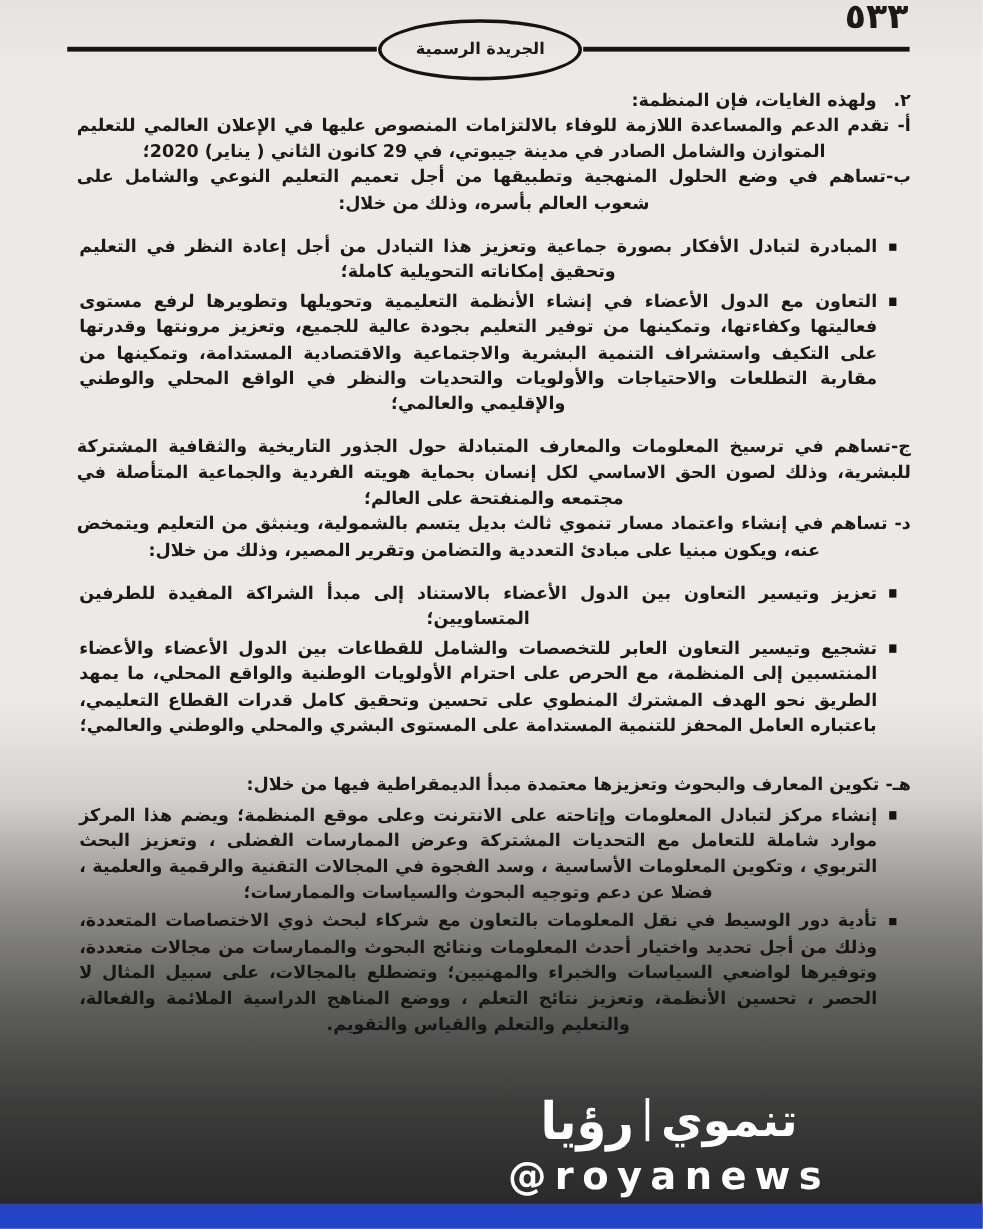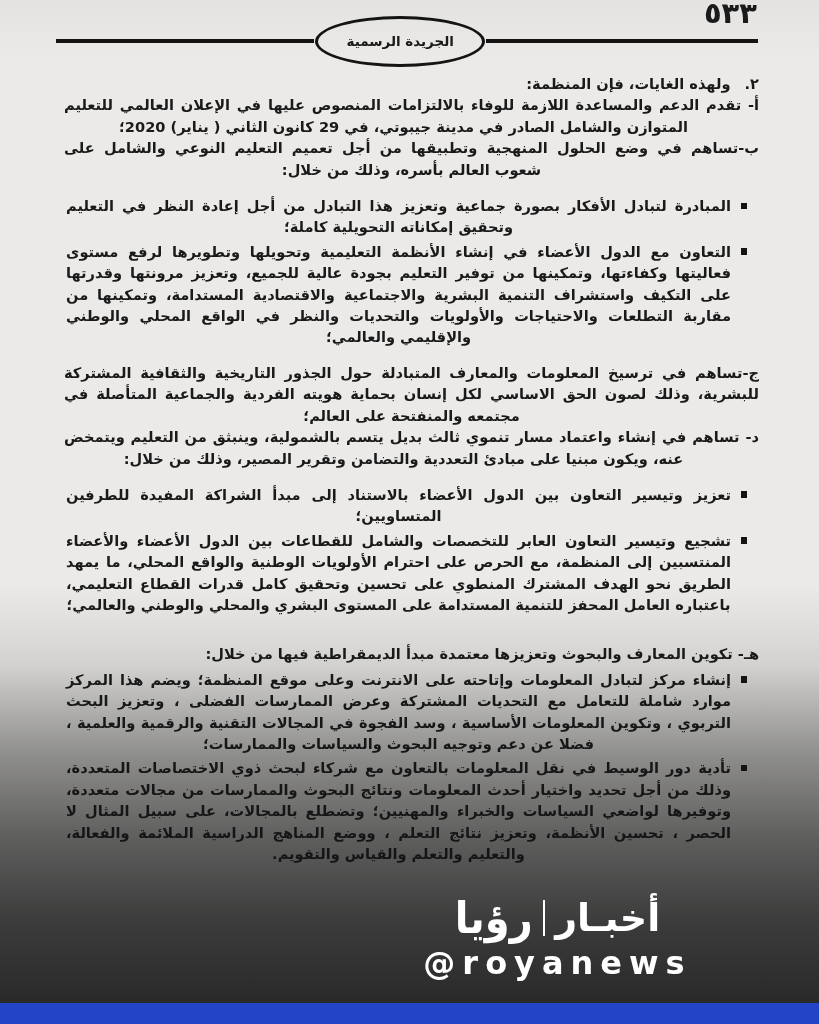--- a/index.html
+++ b/index.html
@@ -70,21 +70,21 @@
       rgba(18,18,18,0.80) 90%,
       rgba(16,16,16,0.90) 100%);
   }
   
   .watermark{
     position:absolute;z-index:6;top:898px;left:0;right:0;
     display:flex;flex-direction:column;align-items:center;
     transform:translateX(148px);
     color:#ffffff;pointer-events:none;
   }
-  .wm-logo{display:flex;align-items:center;direction:ltr;gap:10px;}
+  .wm-logo{display:flex;direction:ltr;gap:10px;margin-top:17px;}
   .wm-roya{
     font-size:40px;font-weight:bold;line-height:1;
     transform:scaleY(1.08);
   }
   .wm-sep{width:2.5px;height:36px;background:#ffffff;}
   .wm-akhbar{font-size:38px;font-weight:bold;line-height:1;}
   .wm-handle{
     margin-top:6px;
     font-size:32px;font-weight:bold;letter-spacing:7px;
     direction:ltr;
@@ -140,20 +140,20 @@
     </ul>
 
   </div>
 
   <div class="shade-overlay"></div>
 
   <div class="watermark">
     <div class="wm-logo">
       <span class="wm-roya">رؤيا</span>
       <span class="wm-sep"></span>
-      <span class="wm-akhbar">أخبـار</span>
+      <span class="wm-akhbar">تنموي</span>
     </div>
     <div class="wm-handle">@royanews</div>
   </div>
 
   <div class="bottom-bar"></div>
 
 </div>
 
 </body></html>

